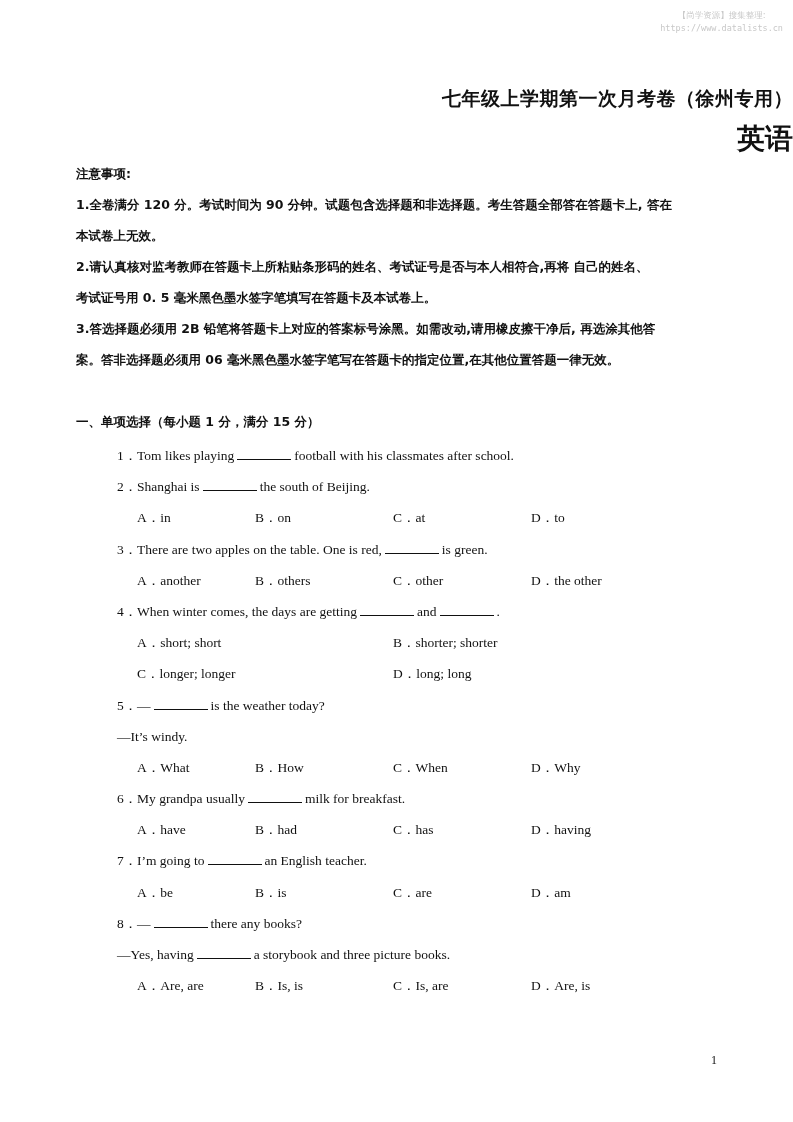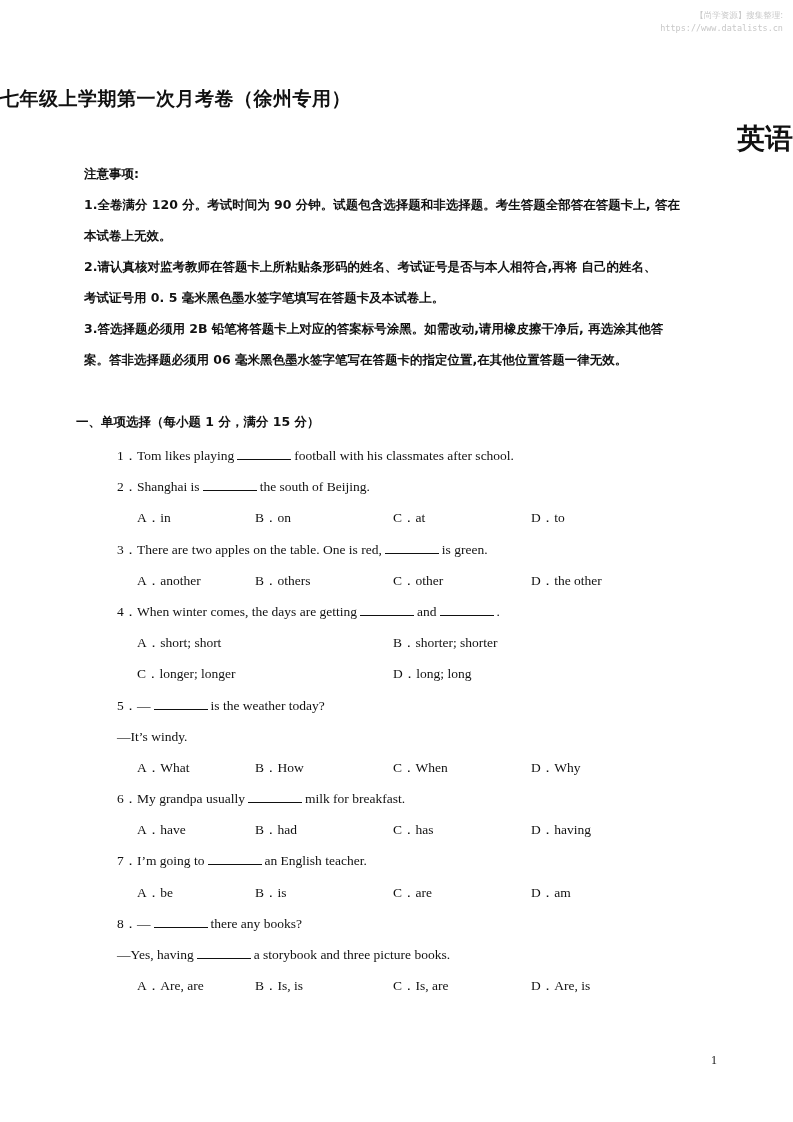--- a/index.html
+++ b/index.html
@@ -1,27 +1,27 @@
 <!DOCTYPE html>
 <html><head>
   <meta charset="utf-8">
   <style>
     html, body { margin: 0; padding: 0; background: #ffffff; }
     body { width: 793px; height: 1122px; position: relative; overflow: hidden;
            font-family: "Liberation Serif", "DejaVu Serif", serif; color: #111; }
-    .watermark { position: absolute; right: 10px; top: 9px; text-align: right;
+    .watermark { position: absolute; right: 10px; top: 9px; text-align: center;
                  font-family: "DejaVu Sans Mono", monospace; font-size: 8.5px; color: #c8c8c8; line-height: 13px; }
     .watermark .wm1 { font-family: "DejaVu Sans", sans-serif; }
-    .title { position: absolute; left: 0; width: 793px; top: 86px; text-align: left;
+    .title { position: absolute; left: 0; width: 793px; top: 86px; text-align: right;
              font-family: "DejaVu Sans", sans-serif; font-weight: bold; font-size: 19px; letter-spacing: 0.5px; }
     .subject { position: absolute; left: 0; width: 793px; top: 120px; text-align: right;
                font-family: "DejaVu Sans", sans-serif; font-weight: bold; font-size: 28px; }
     .notes { position: absolute; left: 76px; width: 650px; top: 164px;
              font-family: "DejaVu Sans", sans-serif; font-weight: bold; font-size: 12.5px; }
-    .notes .line { height: 31px; line-height: 20px; white-space: nowrap; margin-left: 8px; }
+    .notes .line { height: 31px; line-height: 20px; white-space: nowrap; }
     .section { position: absolute; left: 76px; top: 414px;
                font-family: "DejaVu Sans", sans-serif; font-weight: bold; font-size: 12.5px; }
     .questions { position: absolute; left: 76px; top: 446px; width: 650px; font-size: 13.5px; margin-left: 41px; }
     .row { height: 31.2px; line-height: 20px; white-space: nowrap; position: relative; }
     .blank { display: inline-block; width: 54px; border-bottom: 1.3px solid #111; height: 12px; vertical-align: baseline; margin: 0 3px; }
     .opts { position: relative; }
     .opt { position: absolute; top: 0; }
     .o0 { left: 20px; } .o1 { left: 138px; } .o2 { left: 276px; } .o3 { left: 414px; }
     .o2w { left: 276px; }
     .qnum { display: inline-block; width: 20px; }

